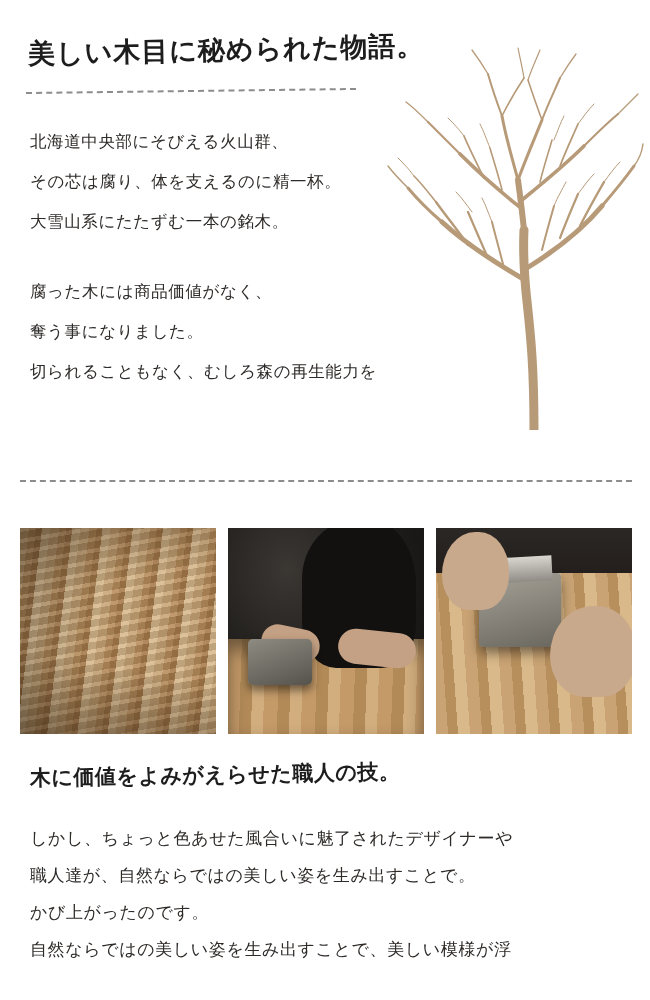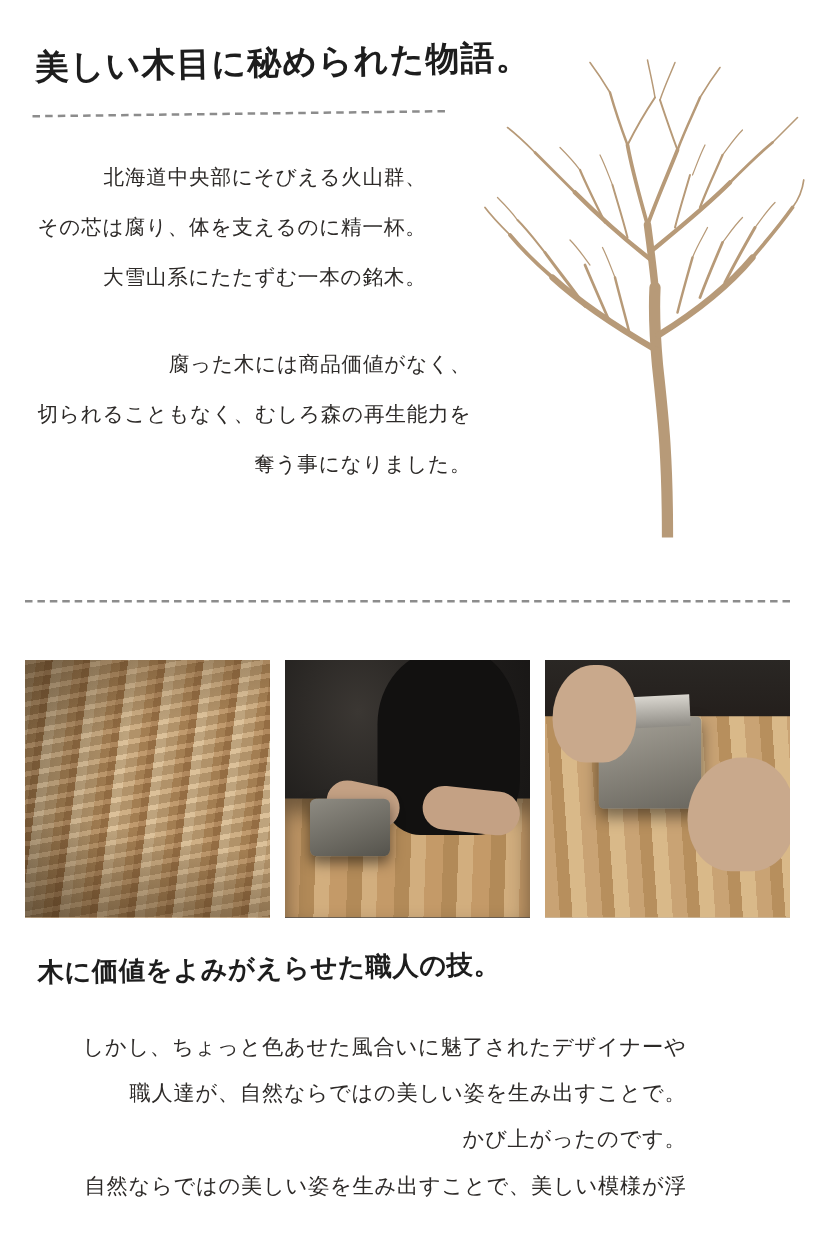--- a/index.html
+++ b/index.html
@@ -61,21 +61,21 @@
     position: absolute;
     left: 30px;
     font-size: 16.5px;
     line-height: 40px;
     color: #2d2a28;
     letter-spacing: 0.6px;
     font-family: "DejaVu Sans", sans-serif;
   }
   .block-a { top: 122px; }
   .block-b { top: 272px; }
-  .body-block p { margin: 0; white-space: nowrap; text-align: right; }
+  .body-block p { margin: 0; white-space: nowrap; }
 
   
   .tree-art {
     position: absolute;
     right: 6px;
     top: 30px;
     width: 260px;
     height: 400px;
     pointer-events: none;
   }
@@ -221,21 +221,20 @@
     transform: rotate(-1deg);
     transform-origin: left center;
     white-space: nowrap;
   }
 
   .block-c {
     top: 820px;
     left: 30px;
     font-size: 17px;
     line-height: 37px;
-    margin-left: 36px;
   }
 </style>
 </head>
 <body>
 
 <div class="page">
 
   <div class="headline-1">美しい木目に秘められた物語。</div>
 
   <div class="dashed-rule rule-top"></div>
@@ -298,22 +297,22 @@
   </svg>
 
   <div class="body-block block-a">
     <p>北海道中央部にそびえる火山群、</p>
     <p>その芯は腐り、体を支えるのに精一杯。</p>
     <p>大雪山系にたたずむ一本の銘木。</p>
   </div>
 
   <div class="body-block block-b">
     <p>腐った木には商品価値がなく、</p>
+    <p>奪う事になりました。</p>
     <p>切られることもなく、むしろ森の再生能力を</p>
-    <p>奪う事になりました。</p>
   </div>
 
   <div class="dashed-rule rule-mid"></div>
 
   <div class="photo-strip">
 
     <div class="photo ph1"></div>
 
     <div class="photo ph2">
       <div class="wood-floor"></div>

